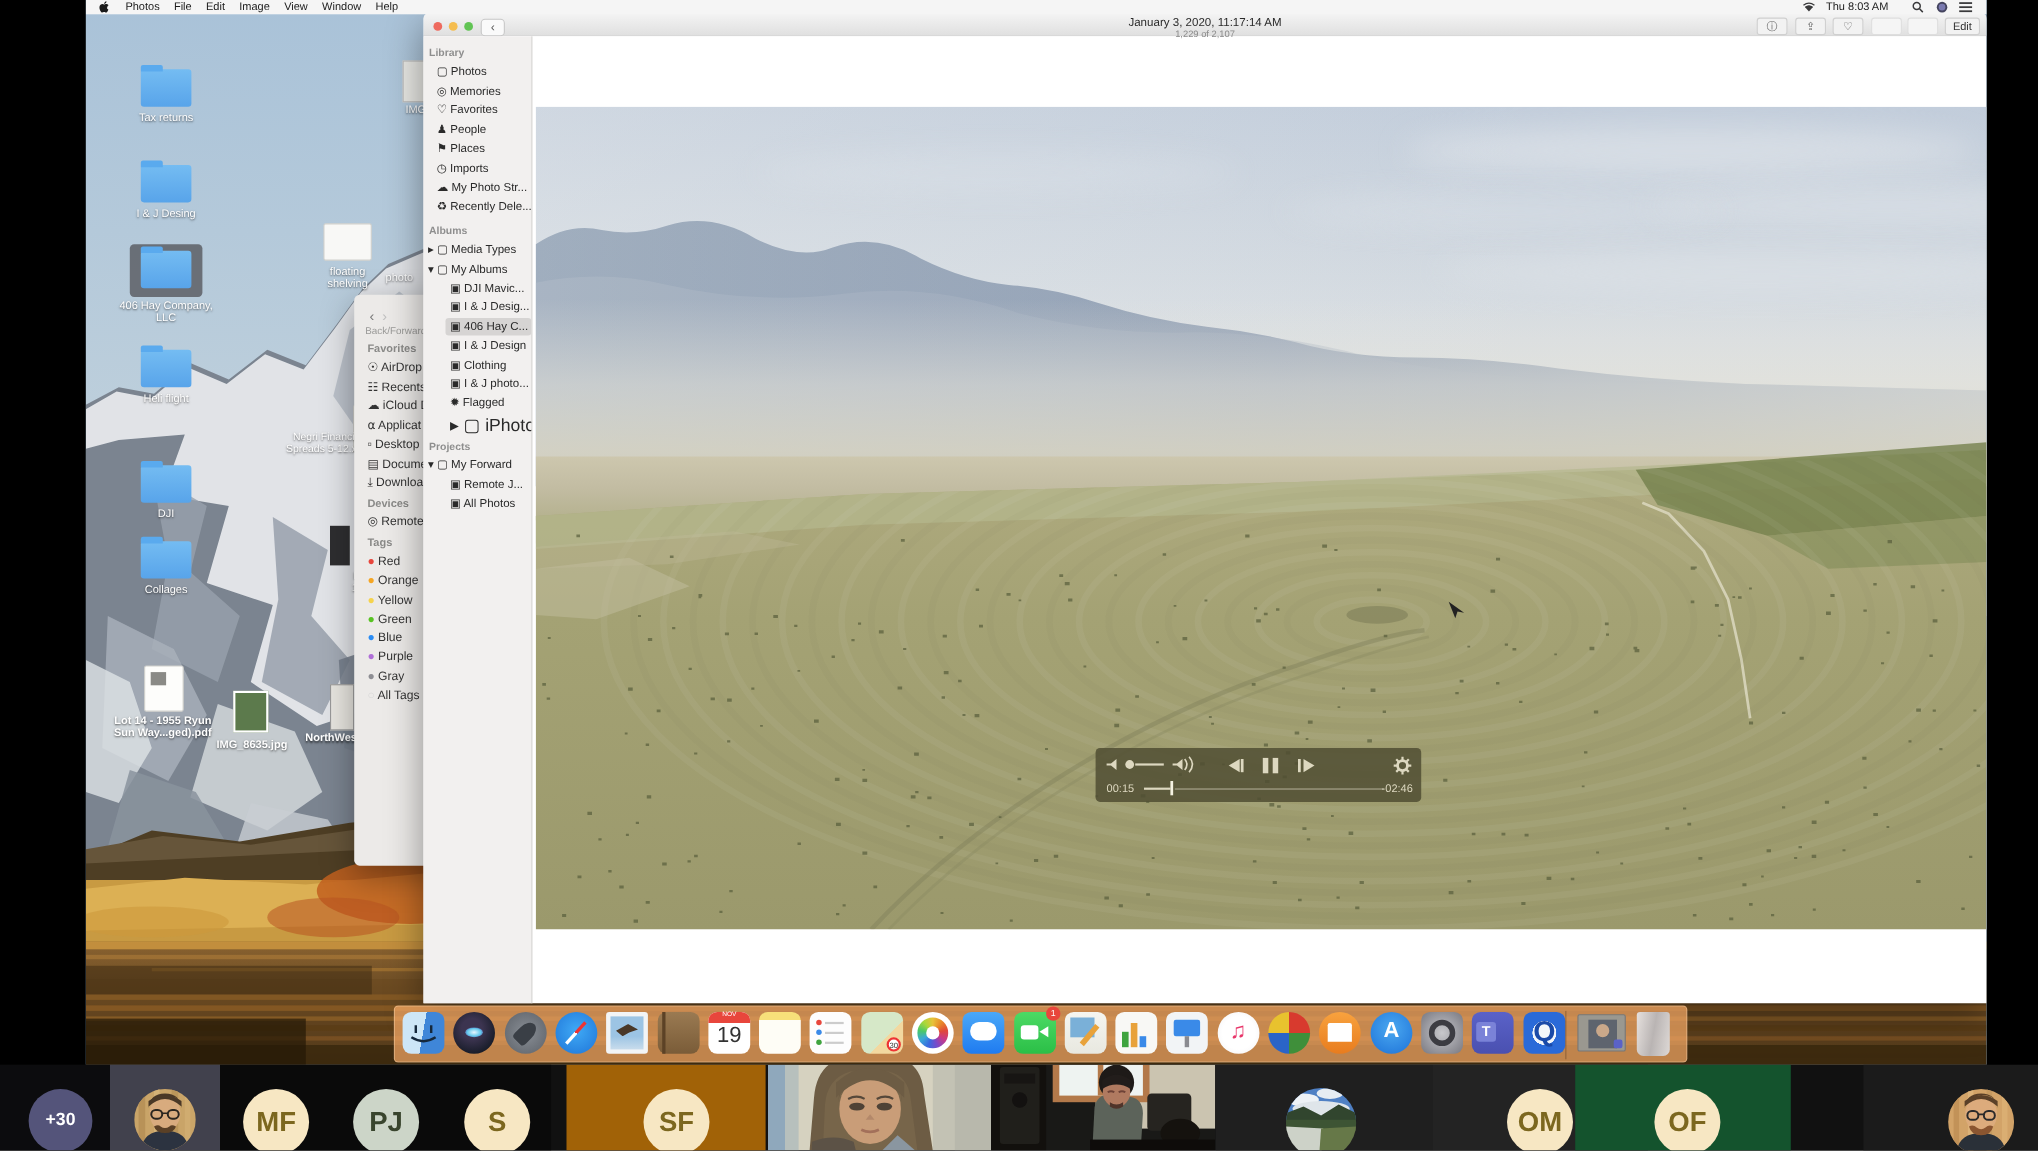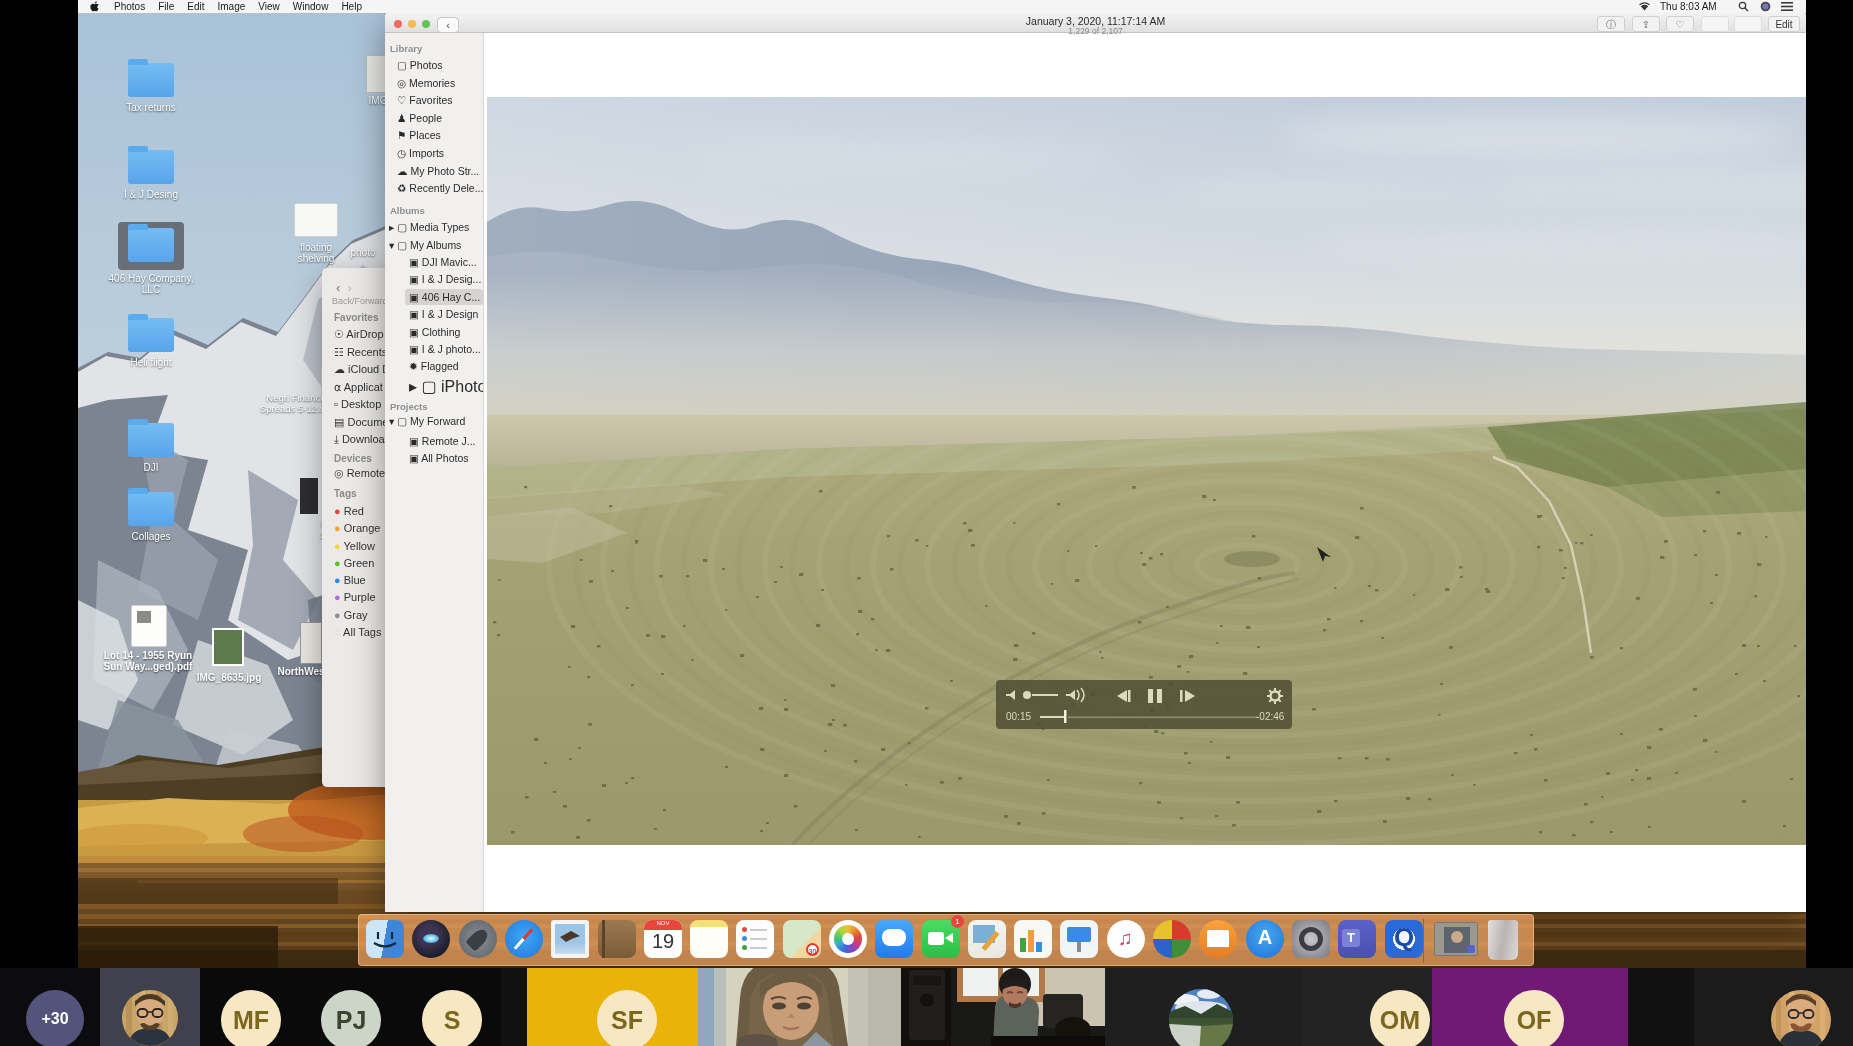--- a/index.html
+++ b/index.html
@@ -502,21 +502,21 @@
   </div>
   <div class="strip-tile" style="left:300px;width:100px;background:#0a0a0a">
     <div class="circ" style="left:21px;top:22px;width:60px;height:60px;background:#ccd5c8;color:#39452e;font-size:25px">PJ</div>
   </div>
   <div class="strip-tile" style="left:200px;width:100px;background:#0a0a0a">
     <div class="circ" style="left:21px;top:22px;width:60px;height:60px;background:#f7e7c3;color:#7c671f;font-size:25px">MF</div>
   </div>
   <div class="strip-tile" style="left:400px;width:101px;background:#0a0a0a">
     <div class="circ" style="left:22px;top:22px;width:60px;height:60px;background:#f7e7c3;color:#7c671f;font-size:25px">S</div>
   </div>
-  <div class="strip-tile" style="left:527px;width:181px;background:#eab308">
+  <div class="strip-tile" style="left:515px;width:181px;background:#a16207">
     <div class="circ" style="left:70px;top:22px;width:60px;height:60px;background:#f7e7c3;color:#7c671f;font-size:25px">SF</div>
   </div>
   <div class="strip-tile" style="left:698px;width:203px">
     <svg width="203" height="78" viewBox="0 0 203 78">
       <rect width="203" height="78" fill="#d6d2c0"></rect>
       <rect width="16" height="78" fill="#8fa8bc"></rect>
       <rect x="16" width="12" height="78" fill="#b7c0bd"></rect>
       <rect x="150" width="53" height="78" fill="#c3c2b4"></rect>
       <rect x="170" width="33" height="78" fill="#b8b8ac"></rect>
       <path d="M38 78 L42 30 Q44 2 66 -6 L120 -6 Q140 0 142 26 L150 78 Z" fill="#6d5c44"></path>
@@ -569,21 +569,21 @@
         <path d="M64 44 L80 38 L96 46 L112 36 L128 44 L128 54 L64 54 Z" fill="#31452e"></path>
         <path d="M64 50 L128 50 L128 60 L64 60 Z" fill="#3d5434"></path>
         <path d="M64 56 L98 58 L96 86 L64 86 Z" fill="#cdd2c8"></path>
         <path d="M96 58 L128 56 L128 86 L94 86 Z" fill="#667848"></path>
       </g>
     </svg>
   </div>
   <div class="strip-tile" style="left:1302px;width:196px;background:#232323">
     <div class="circ" style="left:68px;top:22px;width:60px;height:60px;background:#f7e7c3;color:#7c671f;font-size:25px">OM</div>
   </div>
-  <div class="strip-tile" style="left:1432px;width:196px;background:#701a75">
+  <div class="strip-tile" style="left:1432px;width:196px;background:#14532d">
     <div class="circ" style="left:72px;top:22px;width:60px;height:60px;background:#f7e7c3;color:#7c671f;font-size:25px">OF</div>
   </div>
   <div class="strip-tile" style="left:1694px;width:159px;background:#1b1b1b">
     <svg width="159" height="78" viewBox="0 0 159 78">
         <clipPath id="av2">
           <circle cx="107" cy="52" r="30"></circle>
         </clipPath>
       <g clip-path="url(#av2)">
           <rect x="77" y="22" width="60" height="60" fill="#d2a368"></rect>
       <rect x="82" y="22" width="5" height="60" fill="#c29258"></rect>

